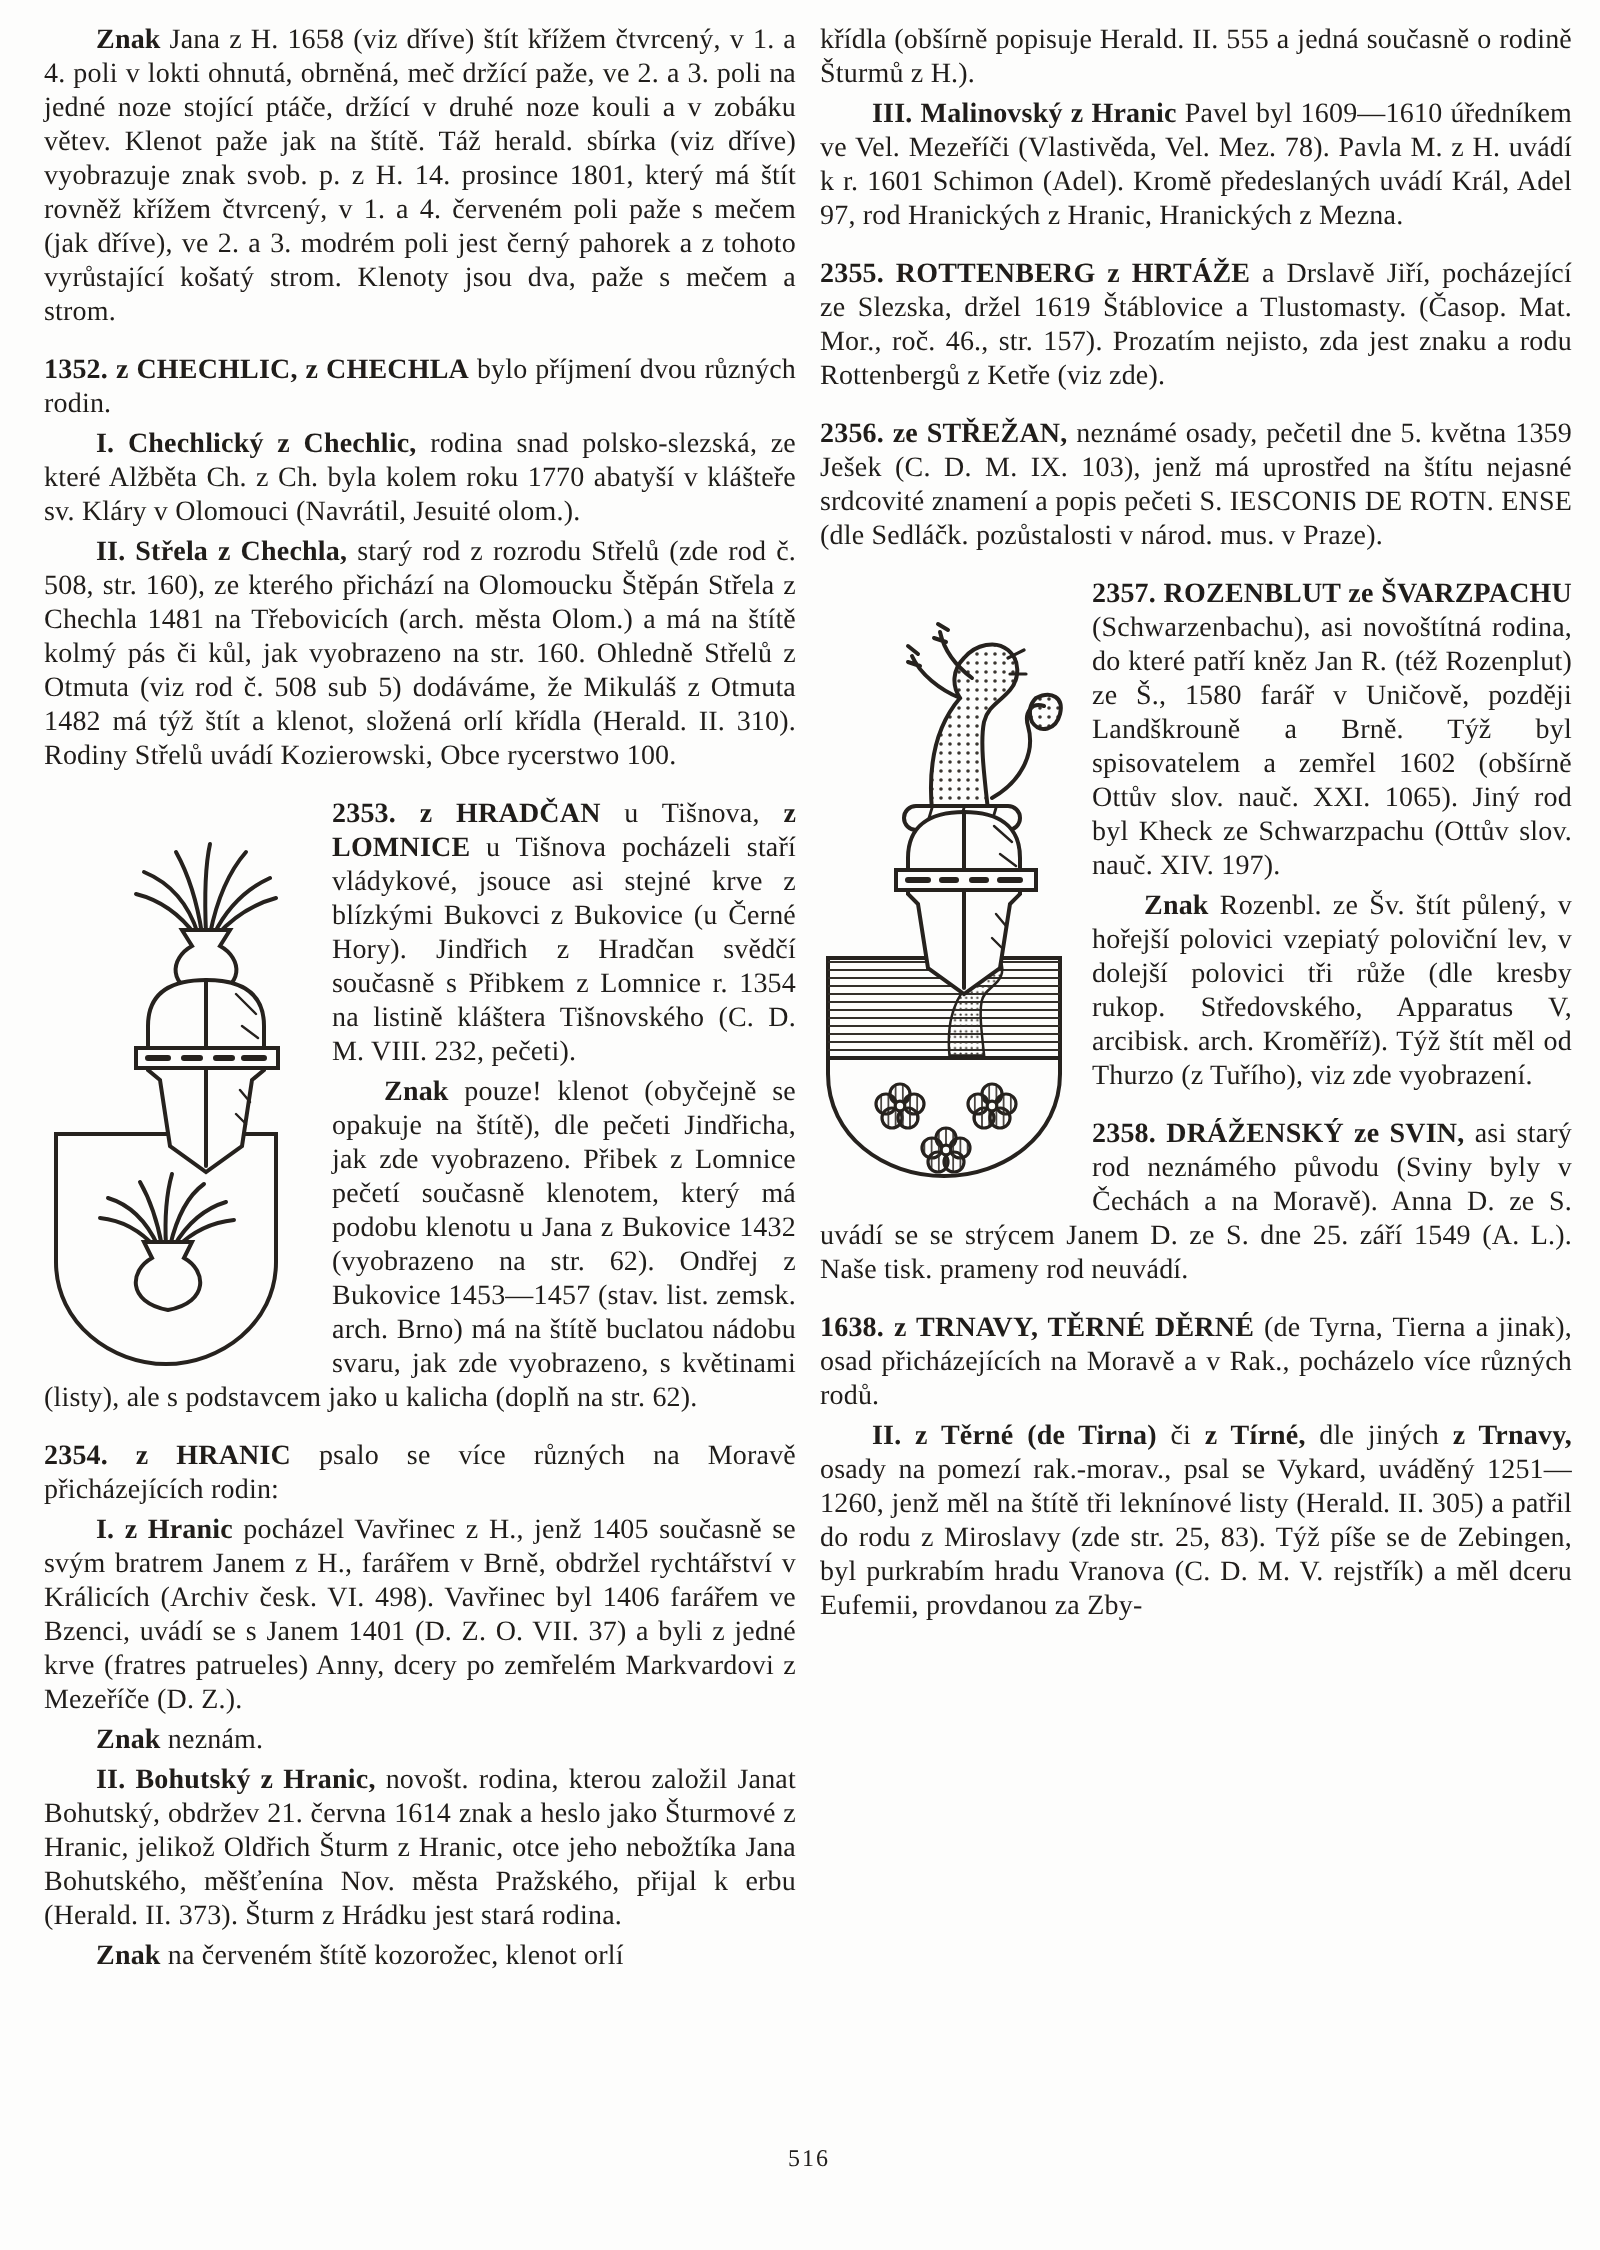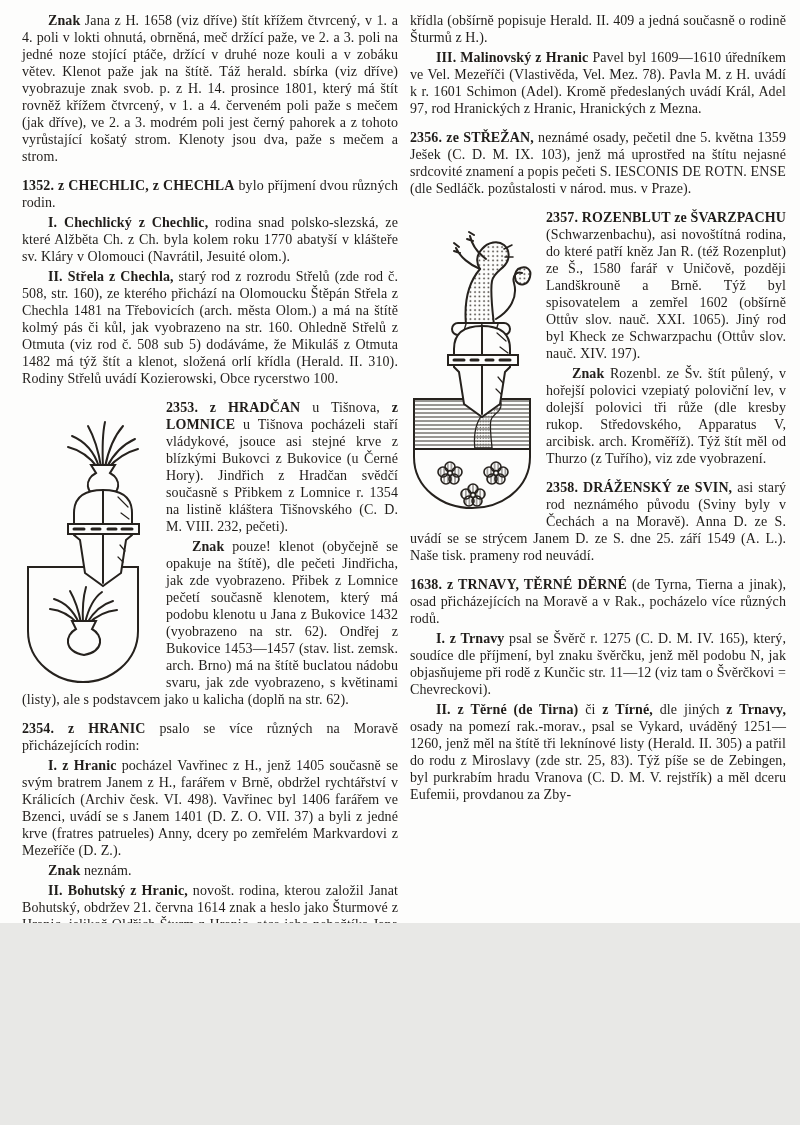--- a/index.html
+++ b/index.html
@@ -1,17 +1,17 @@
 <!DOCTYPE html>
 <html lang="cs"><head>
 <meta charset="utf-8">
 <style>
   html,body{margin:0;padding:0;background:#e8e8e6;}
   .page{
-    width:800px;height:923px;margin:0 auto;background:#fdfdfc;
+    width:800px;height:1125px;margin:0 auto;background:#fdfdfc;
     position:relative;overflow:hidden;
     font-family:"Liberation Serif","DejaVu Serif",serif;
     color:#201d1a;
   }
   .cols{
     display:flex;gap:12px;
     padding:12px 13px 0 22px;
   }
   .col{
     flex:0 0 376px;width:376px;
@@ -101,23 +101,26 @@
         <p class="p"><b>2354. z HRANIC</b><span> psalo se více různých na Moravě přicházejících rodin:</span></p>
         <p class="p ind"><b>I. z Hranic</b><span> pocházel Vavřinec z H., jenž 1405 současně se svým bratrem Janem z H., farářem v Brně, obdržel rychtářství v Králicích (Archiv česk. VI. 498). Vavřinec byl 1406 farářem ve Bzenci, uvádí se s Janem 1401 (D. Z. O. VII. 37) a byli z jedné krve (fratres patrueles) Anny, dcery po zemřelém Markvardovi z Mezeříče (D. Z.).</span></p>
         <p class="p ind"><b>Znak</b><span> neznám.</span></p>
         <p class="p ind"><b>II. Bohutský z Hranic,</b><span> novošt. rodina, kterou založil Janat Bohutský, obdržev 21. června 1614 znak a heslo jako Šturmové z Hranic, jelikož Oldřich Šturm z Hranic, otce jeho nebožtíka Jana Bohutského, měšťenína Nov. města Pražského, přijal k erbu (Herald. II. 373). Šturm z Hrádku jest stará rodina.</span></p>
         <p class="p ind"><b>Znak</b><span> na červeném štítě kozorožec, klenot orlí</span></p>
       </div>
     </div>
 
     <div class="col">
 
-      <p class="p"><span>křídla (obšírně popisuje Herald. II. 409 a jedná současně o rodině Šturmů z H.).</span></p>
+      <p class="p"><span>křídla (obšírně popisuje Herald. II. 555 a jedná současně o rodině Šturmů z H.).</span></p>
       <p class="p ind"><b>III. Malinovský z Hranic</b><span> Pavel byl 1609—1610 úředníkem ve Vel. Mezeříči (Vlastivěda, Vel. Mez. 78). Pavla M. z H. uvádí k r. 1601 Schimon (Adel). Kromě předeslaných uvádí Král, Adel 97, rod Hranických z Hranic, Hranických z Mezna.</span></p>
 
+      <div class="entry">
+        <p class="p"><b>2355. ROTTENBERG z HRTÁŽE</b><span> a Drslavě Jiří, pocházející ze Slezska, držel 1619 Štáblovice a Tlustomasty. (Časop. Mat. Mor., roč. 46., str. 157). Prozatím nejisto, zda jest znaku a rodu Rottenbergů z Ketře (viz zde).</span></p>
+      </div>
 
       <div class="entry">
         <p class="p"><b>2356. ze STŘEŽAN,</b><span> neznámé osady, pečetil dne 5. května 1359 Ješek (C. D. M. IX. 103), jenž má uprostřed na štítu nejasné srdcovité znamení a popis pečeti S. IESCONIS DE ROTN. ENSE (dle Sedláčk. pozůstalosti v národ. mus. v Praze).</span></p>
       </div>
 
       <div class="entry">
 
         <span class="fl">
           <svg width="124" height="286" viewBox="0 0 124 286" xmlns="http://www.w3.org/2000/svg">
             <defs>
@@ -197,21 +200,20 @@
         <p class="p ind"><b>Znak</b><span> Rozenbl. ze Šv. štít půlený, v hořejší polovici vzepiatý poloviční lev, v dolejší polovici tři růže (dle kresby rukop. Středovského, Apparatus V, arcibisk. arch. Kroměříž). Týž štít měl od Thurzo (z Tuřího), viz zde vyobrazení.</span></p>
       </div>
 
       <div class="entry">
         <p class="p"><b>2358. DRÁŽENSKÝ ze SVIN,</b><span> asi starý rod neznámého původu (Sviny byly v Čechách a na Moravě). Anna D. ze S. uvádí se se strýcem Janem D. ze S. dne 25. září 1549 (A. L.). Naše tisk. prameny rod neuvádí.</span></p>
       </div>
 
 
       <div class="entry">
         <p class="p"><b>1638. z TRNAVY, TĚRNÉ DĚRNÉ</b><span> (de Tyrna, Tierna a jinak), osad přicházejících na Moravě a v Rak., pocházelo více různých rodů.</span></p>
-        <p class="p ind"><b>I. z Trnavy</b><span> psal se Švěrč r. 1275 (C. D. M. IV. 165), který, soudíce dle příjmení, byl znaku švěrčku, jenž měl podobu N, jak objasňujeme při rodě z Kunčic str. 11—12 (viz tam o Švěrčkovi = Chevreckovi).</span></p>
         <p class="p ind"><b>II. z Těrné (de Tirna)</b><span> či </span><b>z Tírné,</b><span> dle jiných </span><b>z Trnavy,</b><span> osady na pomezí rak.-morav., psal se Vykard, uváděný 1251—1260, jenž měl na štítě tři leknínové listy (Herald. II. 305) a patřil do rodu z Miroslavy (zde str. 25, 83). Týž píše se de Zebingen, byl purkrabím hradu Vranova (C. D. M. V. rejstřík) a měl dceru Eufemii, provdanou za Zby-</span></p>
       </div>
     </div>
 
   </div>
 
   <div class="footer">516</div>
 </div>
 
 </body></html>

